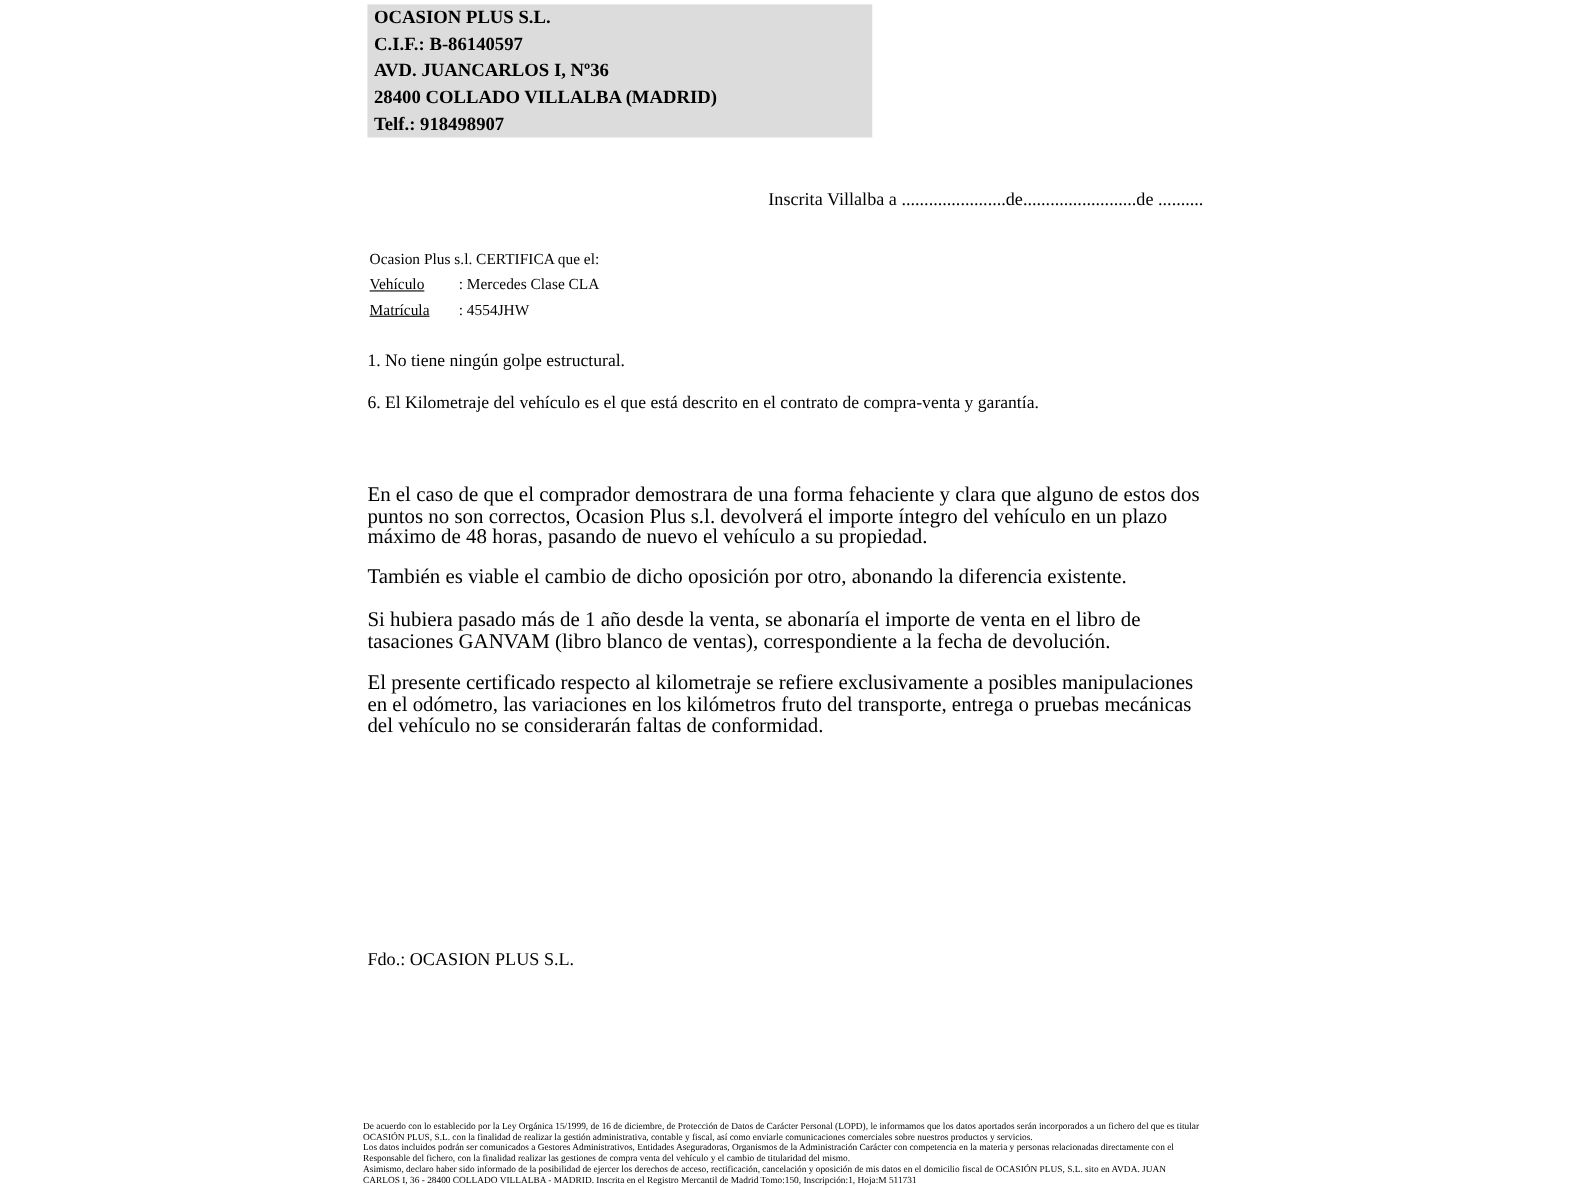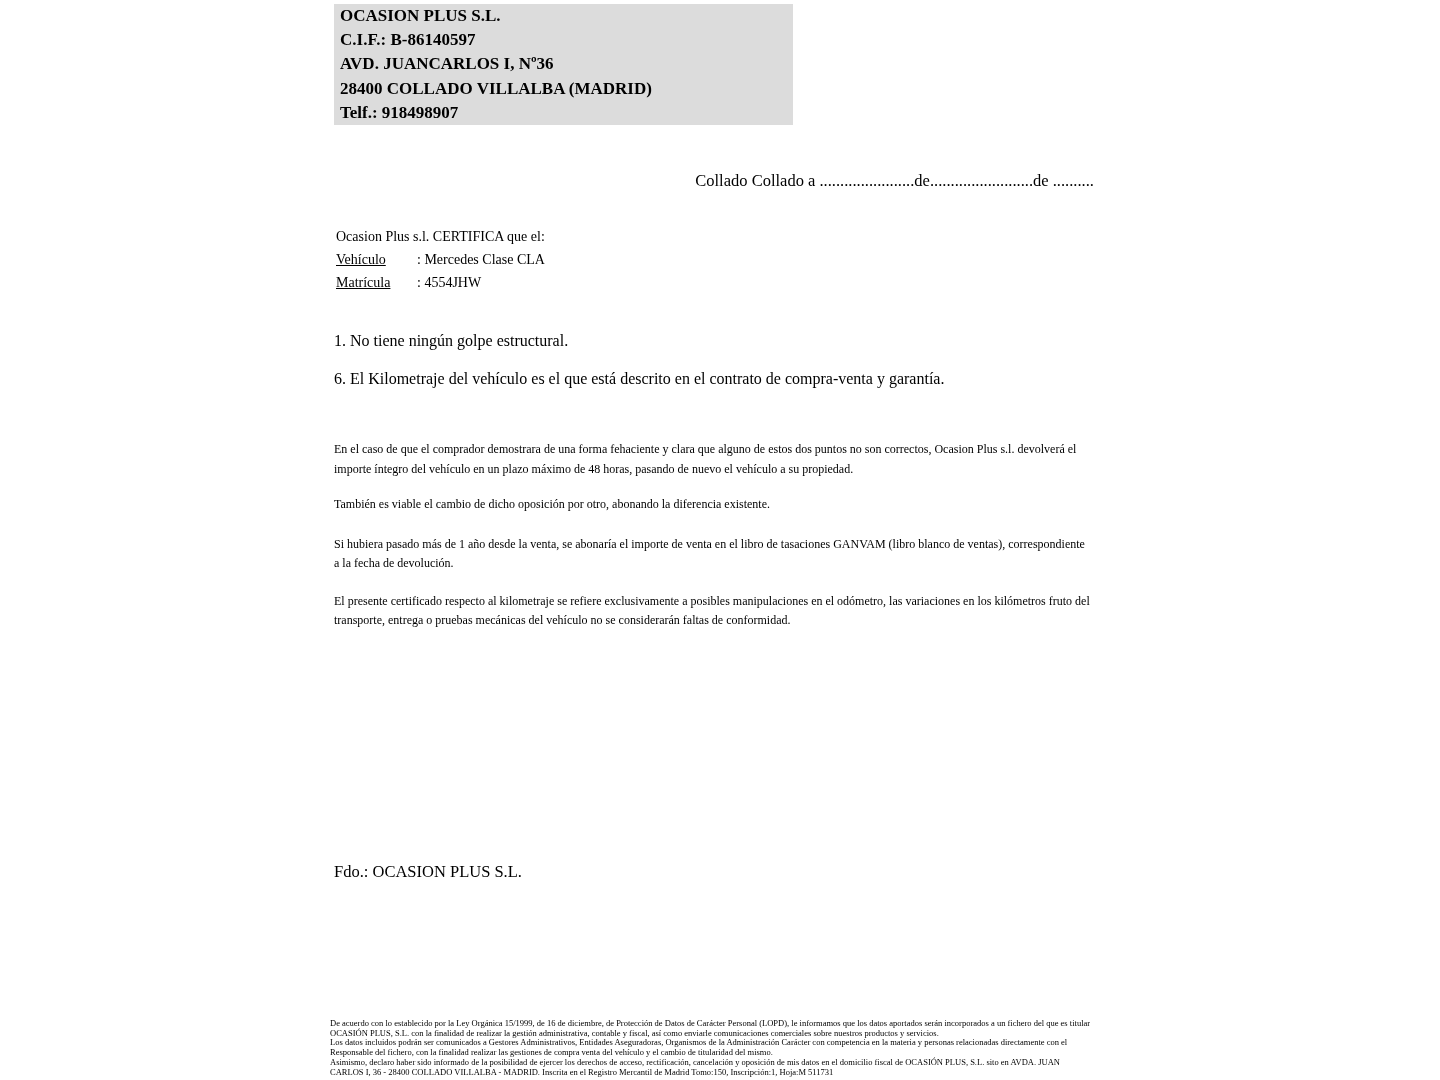--- a/index.html
+++ b/index.html
@@ -48,32 +48,32 @@
     margin-top: 24px;
   }
   .certify-label {
     display: inline-block;
     min-width: 81px;
     text-decoration: underline;
   }
   .points {
     position: absolute;
     left: 334px;
-    top: 331px;
+    top: 319px;
     width: 758px;
     font-size: 16px;
     line-height: 19.5px;
   }
   .points p { margin: 0 0 18px 0; }
   .paragraphs {
     position: absolute;
     left: 334px;
     top: 440px;
     width: 758px;
-    font-size: 12px;
+    font-size: 19px;
     line-height: 19.5px;
   }
   .paragraphs p { margin: 0 0 16px 0; }
   .paragraphs p:nth-of-type(2) { margin-bottom: 20px; }
   .paragraphs p:nth-of-type(3) { margin-bottom: 18px; }
   .signature {
     position: absolute;
     left: 334px;
     top: 862px;
     font-size: 16.5px;
@@ -95,21 +95,21 @@
 <div class="page">
 
   <div class="header-box">
     <div class="header-line">OCASION PLUS S.L.</div>
     <div class="header-line">C.I.F.: B-86140597</div>
     <div class="header-line">AVD. JUANCARLOS I, Nº36</div>
     <div class="header-line">28400 COLLADO VILLALBA (MADRID)</div>
     <div class="header-line">Telf.: 918498907</div>
   </div>
 
-  <div class="date-line">Collado Collado a .......................de.........................de ..........</div>
+  <div class="date-line">Inscrita Villalba a .......................de.........................de ..........</div>
 
   <div class="certify-block">
     <div>Ocasion Plus s.l. CERTIFICA que el:</div>
     <div><span class="certify-label">Vehículo</span><span>: Mercedes Clase CLA</span></div>
     <div><span class="certify-label">Matrícula</span><span>: 4554JHW</span></div>
   </div>
 
   <div class="points">
     <p>1. No tiene ningún golpe estructural.</p>
     <p>6. El Kilometraje del vehículo es el que está descrito en el contrato de compra-venta y garantía.</p>

